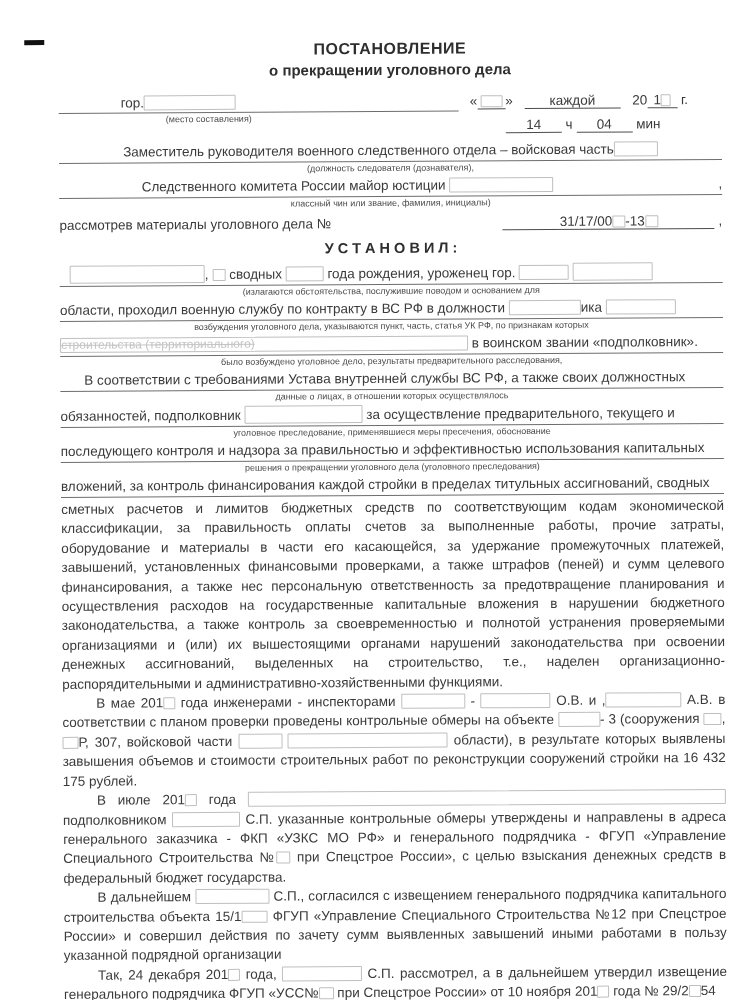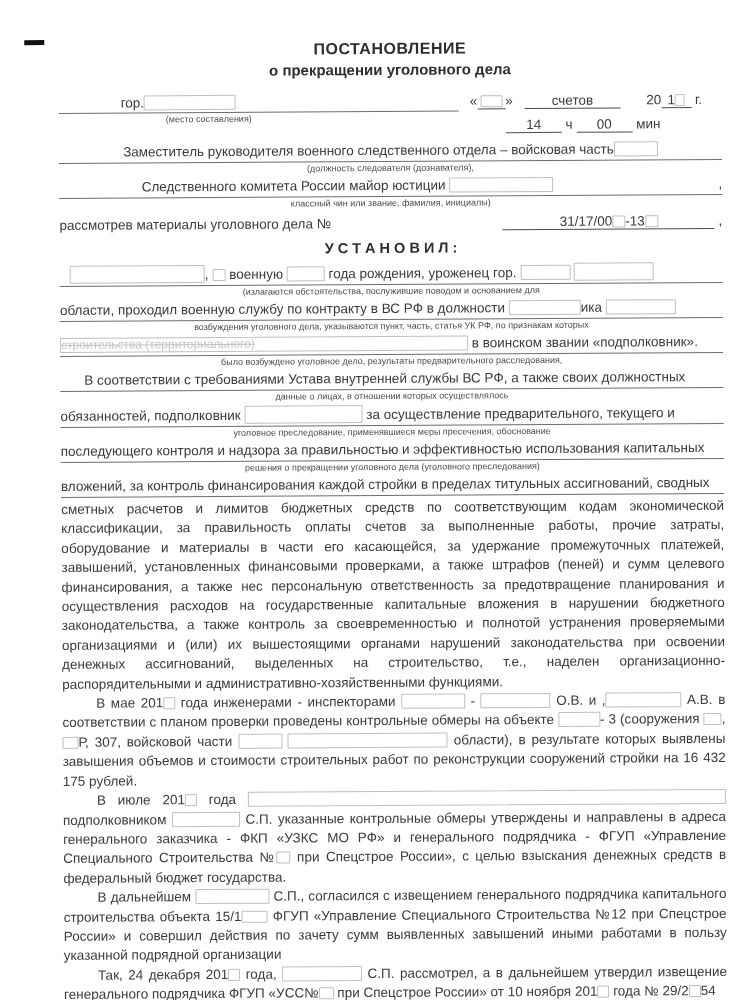--- a/index.html
+++ b/index.html
@@ -58,28 +58,28 @@
     <div class="hdr-row">
       <div class="place">
         <div class="place-line">
           <span>гор.</span><span class="redact" style="width:92px"></span>
         </div>
         <div class="place-cap">(место составления)</div>
       </div>
       <div class="dates">
         <div class="date-line">
           <span>«</span><span class="blank" style="width:28px"><span class="redact small" style="width:22px"></span></span><span>»</span>
-          <span class="blank" style="width:96px;margin-left:8px"><span>счетов</span></span>
-          <span style="margin-left:22px">20</span><span class="blank" style="width:30px"><span>1</span><span class="redact small" style="width:10px"></span></span>
+          <span class="blank" style="width:96px;margin-left:8px"><span>каждой</span></span>
+          <span style="margin-left:8px">20</span><span class="blank" style="width:30px"><span>1</span><span class="redact small" style="width:10px"></span></span>
           <span>г.</span>
         </div>
         <div class="time-line">
           <span class="blank" style="width:56px"><span>14</span></span>
           <span>ч</span>
-          <span class="blank" style="width:56px"><span>00</span></span>
+          <span class="blank" style="width:56px"><span>04</span></span>
           <span>мин</span>
         </div>
       </div>
     </div>
 
     <div class="formline center" style="margin-top:8px">
       <span class="mid"><span>Заместитель руководителя военного следственного отдела – войсковая часть</span><span class="redact" style="width:44px"></span></span>
     </div>
     <div class="caption">(должность следователя (дознавателя),</div>
 
@@ -93,21 +93,21 @@
       <span>рассмотрев материалы уголовного дела №</span>
       <span class="case-num">
         <span class="blank" style="width:212px"><span>31/17/00</span><span class="redact small" style="width:13px"></span><span>-13</span><span class="redact small" style="width:13px"></span></span>
         <span>,</span>
       </span>
     </div>
 
     <div class="ustanovil">У С Т А Н О В И Л :</div>
 
     <div class="formline" style="padding-left:10px">
-      <span class="redact tall" style="width:135px"></span><span>,</span><span class="redact small" style="width:13px;margin-left:4px"></span><span> военную </span><span class="redact" style="width:38px"></span><span> года рождения, уроженец гор. </span><span class="redact" style="width:50px"></span> <span class="redact tall" style="width:80px"></span>
+      <span class="redact tall" style="width:135px"></span><span>,</span><span class="redact small" style="width:13px;margin-left:4px"></span><span> сводных </span><span class="redact" style="width:38px"></span><span> года рождения, уроженец гор. </span><span class="redact" style="width:50px"></span> <span class="redact tall" style="width:80px"></span>
     </div>
     <div class="caption">(излагаются обстоятельства, послужившие поводом и основанием для</div>
 
     <div class="formline">
       <span>области, проходил военную службу по контракту в ВС РФ в должности </span><span class="redact" style="width:72px"></span><span>ика </span><span class="redact" style="width:70px"></span>
     </div>
     <div class="caption">возбуждения уголовного дела, указываются пункт, часть, статья УК РФ, по признакам которых</div>
 
     <div class="formline">
       <span class="redact" style="width:408px;overflow:hidden;white-space:nowrap"><span class="faint">строительства (территориального)</span></span><span> в воинском звании «подполковник».</span>

